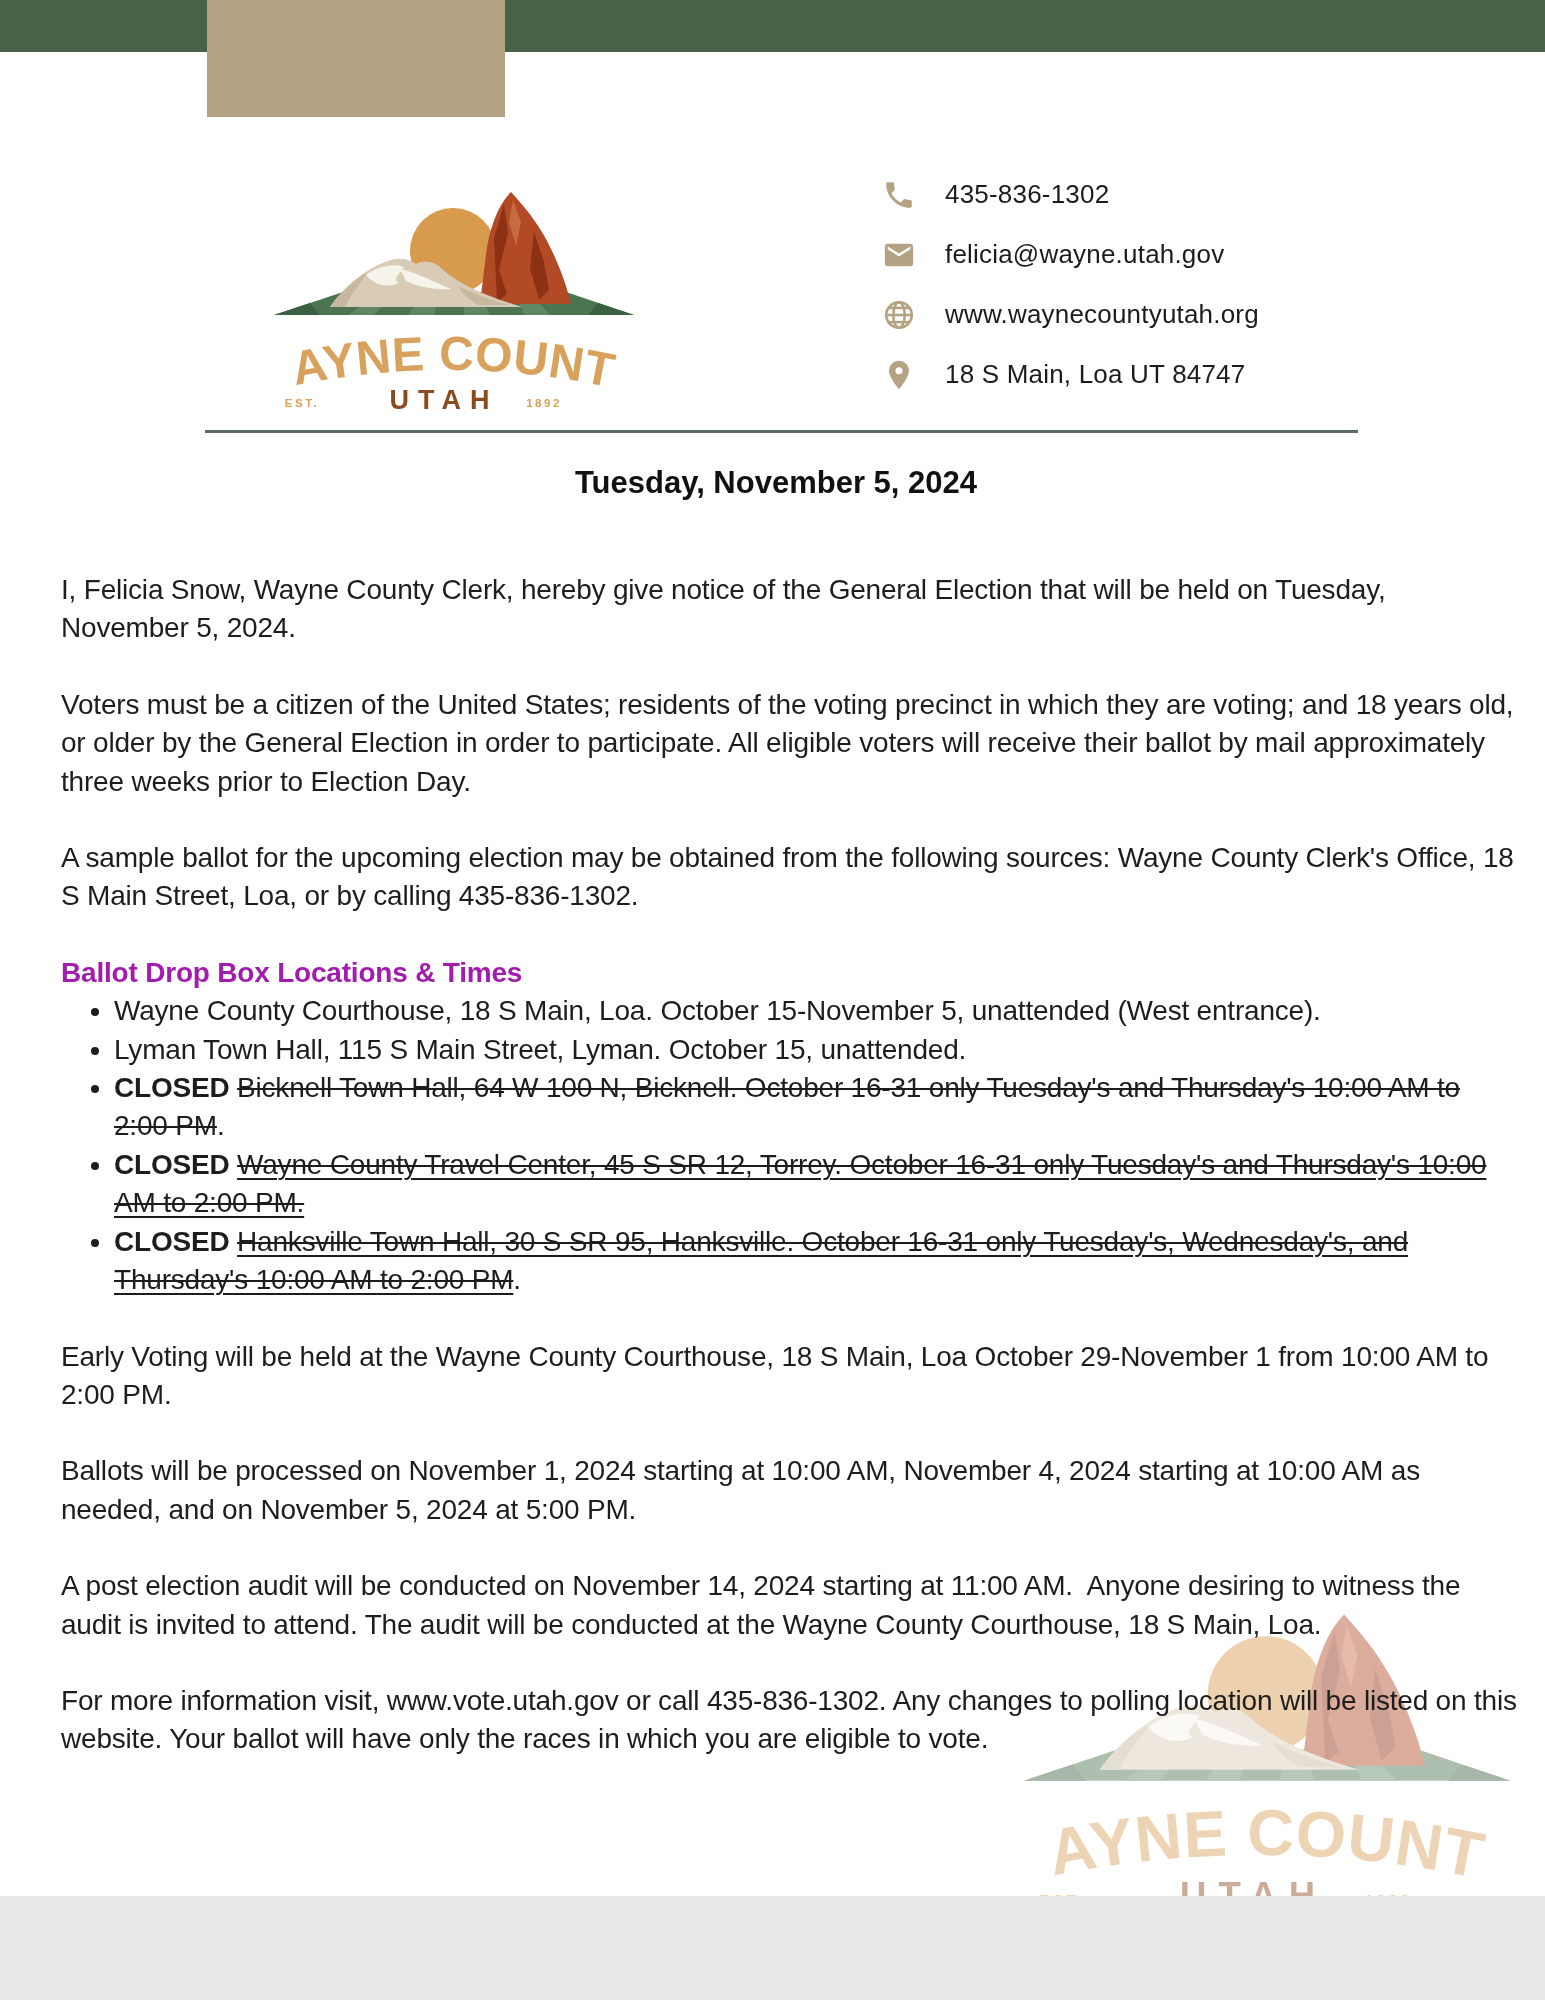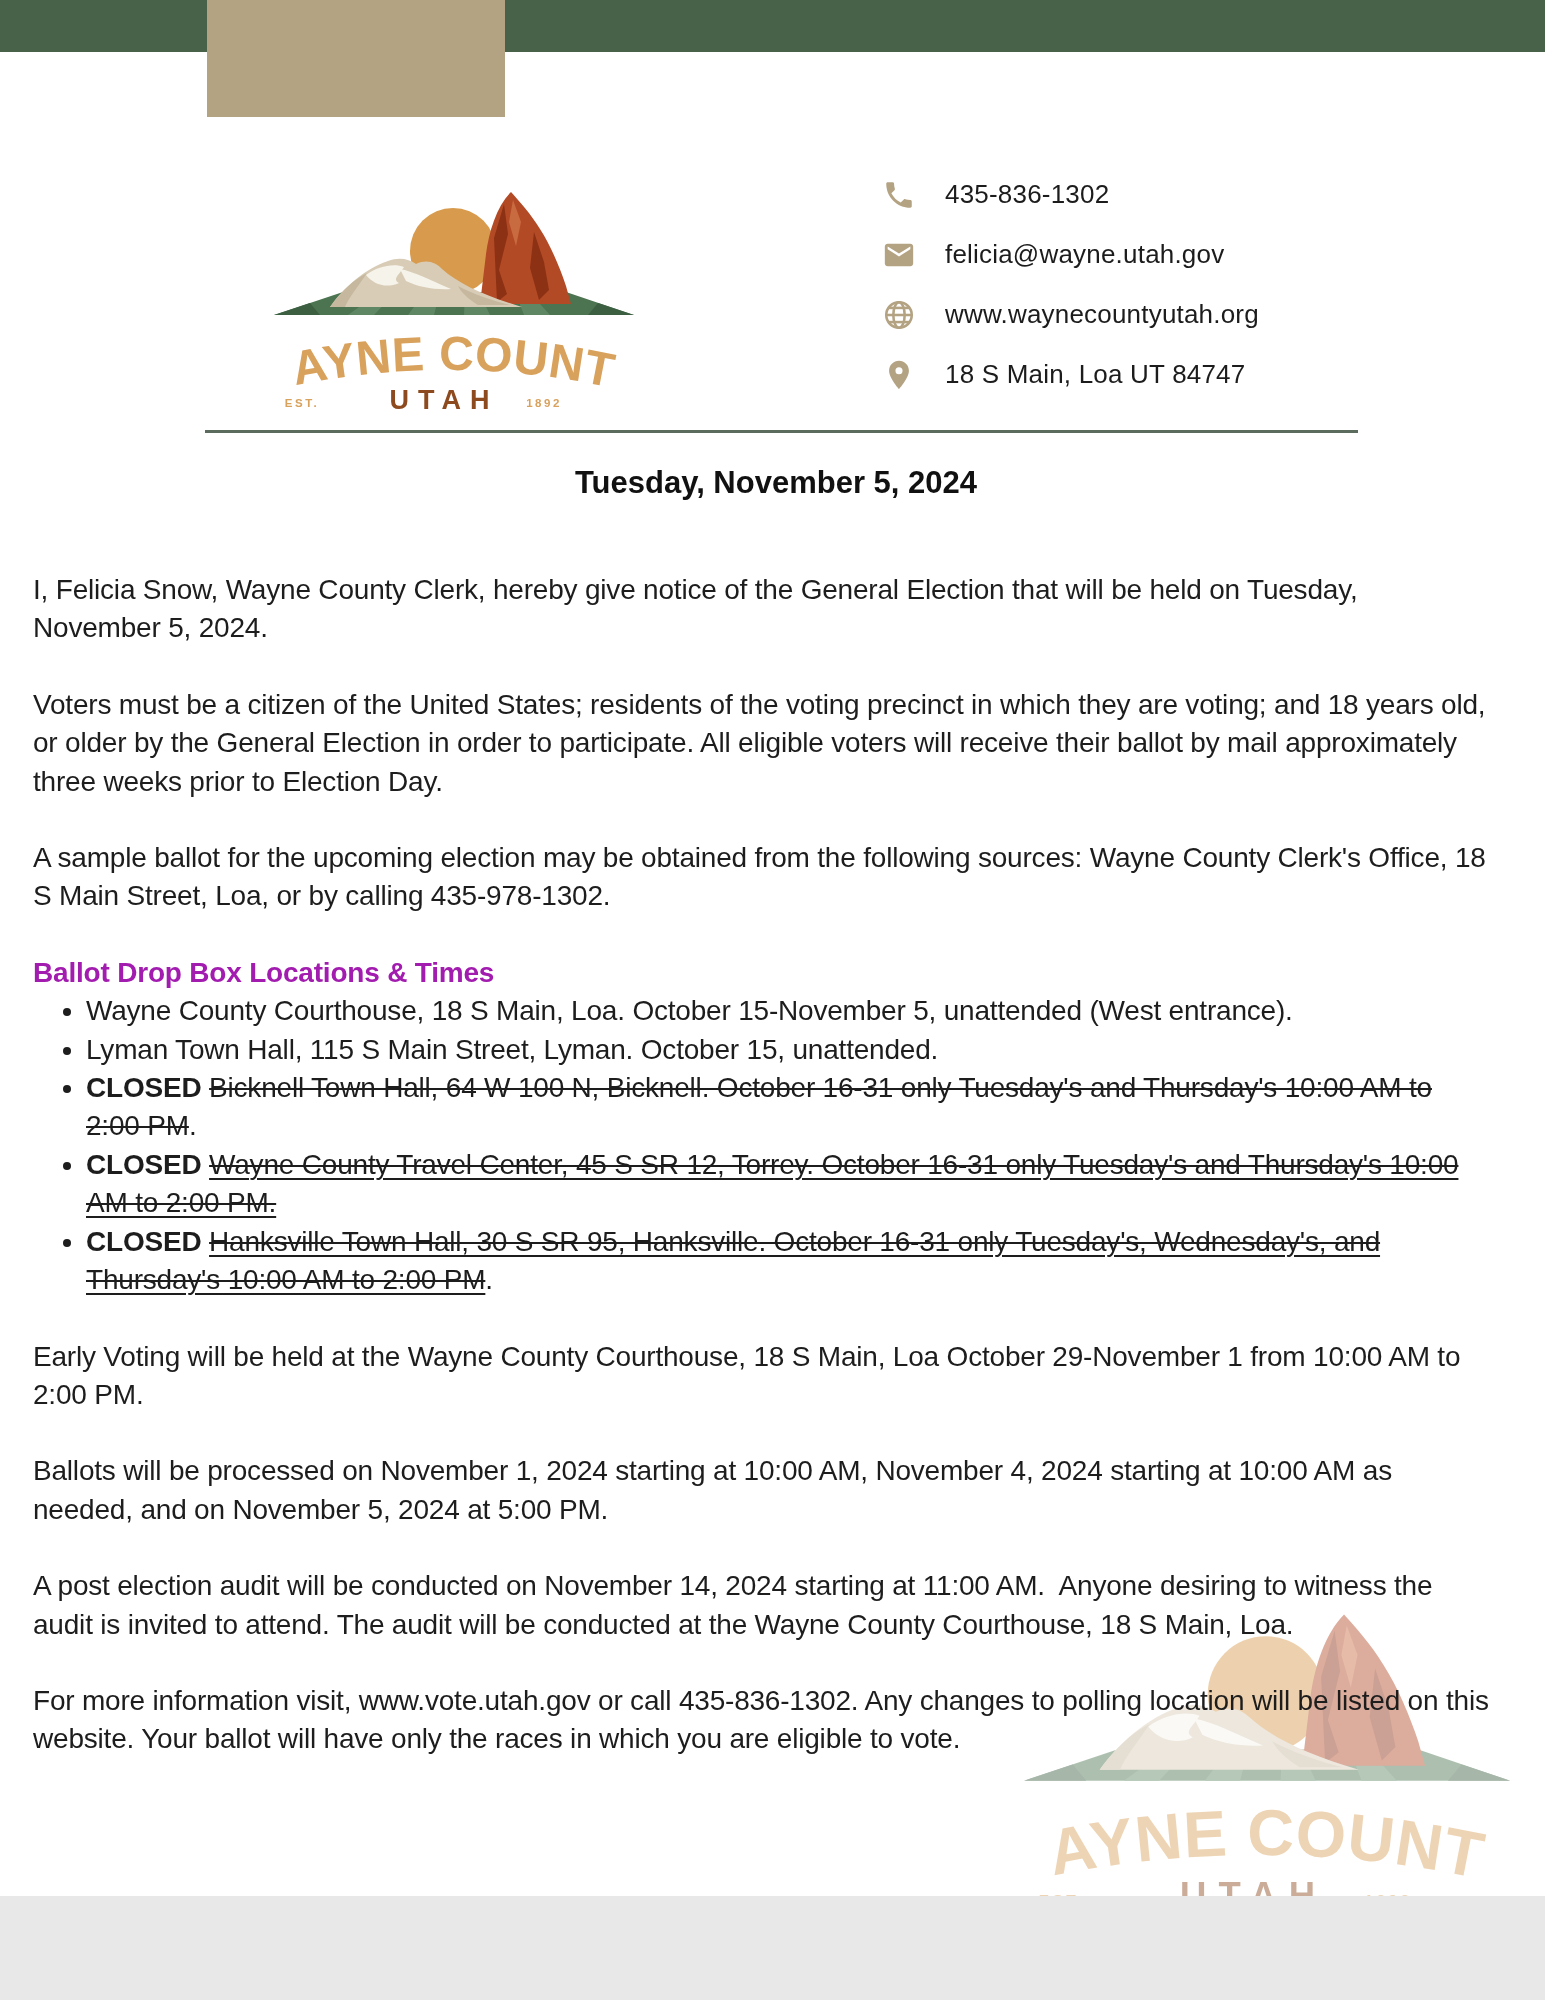--- a/index.html
+++ b/index.html
@@ -23,21 +23,21 @@
   .divider{position:absolute;left:205px;top:430px;width:1153px;height:3px;background:#5b6b5d;z-index:3;}
 
   
   .title{position:absolute;left:47px;top:459px;width:1458px;text-align:center;z-index:3;
          font-weight:bold;font-size:31px;line-height:48px;color:#111;}
 
   
   .watermark{position:absolute;left:989px;top:1593px;width:540px;height:351px;opacity:0.45;z-index:0;}
 
   
-  .content{position:absolute;left:33px;top:571px;width:1458px;z-index:2;
+  .content{position:absolute;left:61px;top:571px;width:1458px;z-index:2;
            font-size:28px;line-height:38.4px;letter-spacing:-0.2px;color:#1d1d1d;}
   .content p{margin:0 0 38px 0;}
   .content h2{margin:0;font-size:28px;line-height:38.4px;font-weight:bold;color:#a21caf;}
   .content ul{margin:0 0 38px 0;padding-left:53px;list-style:disc;}
   .content li{padding-left:0;}
   .closed-label{font-weight:bold;}
   .strike{text-decoration:line-through;text-decoration-thickness:2px;}
   .strike.ul{text-decoration:line-through underline;text-decoration-thickness:2px;text-underline-offset:4px;}
 </style>
 </head>
@@ -139,21 +139,21 @@
     <div>Tuesday, November 5, 2024</div>
   </div>
 
   <svg class="watermark">
       <use href="#wc-logo"></use>
     </svg>
 
   <div class="content">
     <p>I, Felicia Snow, Wayne County Clerk, hereby give notice of the General Election that will be held on Tuesday, November 5, 2024.</p>
     <p>Voters must be a citizen of the United States; residents of the voting precinct in which they are voting; and 18 years old, or older by the General Election in order to participate. All eligible voters will receive their ballot by mail approximately three weeks prior to Election Day.</p>
-    <p>A sample ballot for the upcoming election may be obtained from the following sources: Wayne County Clerk's Office, 18 S Main Street, Loa, or by calling 435-978-1302.</p>
+    <p>A sample ballot for the upcoming election may be obtained from the following sources: Wayne County Clerk's Office, 18 S Main Street, Loa, or by calling 435-836-1302.</p>
 
     <h2>Ballot Drop Box Locations &amp; Times</h2>
     <ul>
         <li><span>Wayne County Courthouse, 18 S Main, Loa. October 15-November 5, unattended (West entrance).</span></li>
         <li><span>Lyman Town Hall, 115 S Main Street, Lyman. October 15, unattended.</span></li>
         <li><span class="closed-label">CLOSED </span><span class="strike">Bicknell Town Hall, 64 W 100 N, Bicknell. October 16-31 only Tuesday's and Thursday's 10:00 AM to 2:00 PM</span><span>.</span></li>
         <li><span class="closed-label">CLOSED </span><span class="strike ul">Wayne County Travel Center, 45 S SR 12, Torrey. October 16-31 only Tuesday's and Thursday's 10:00 AM to 2:00 PM.</span></li>
         <li><span class="closed-label">CLOSED </span><span class="strike ul">Hanksville Town Hall, 30 S SR 95, Hanksville. October 16-31 only Tuesday's, Wednesday's, and Thursday's 10:00 AM to 2:00 PM</span><span>.</span></li>
       </ul>
 

